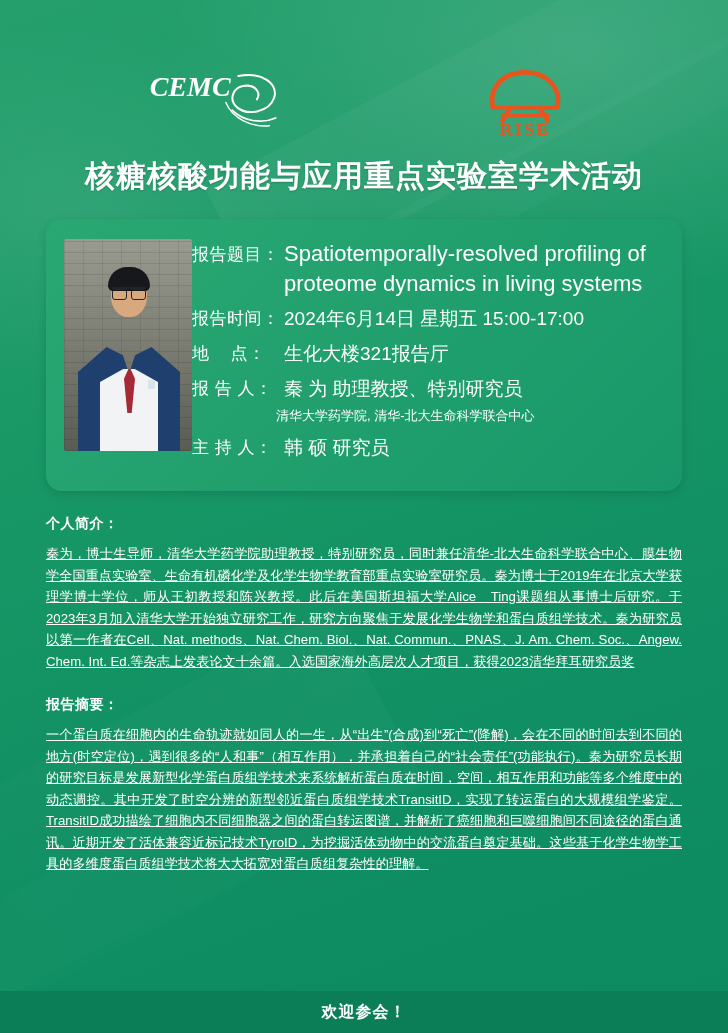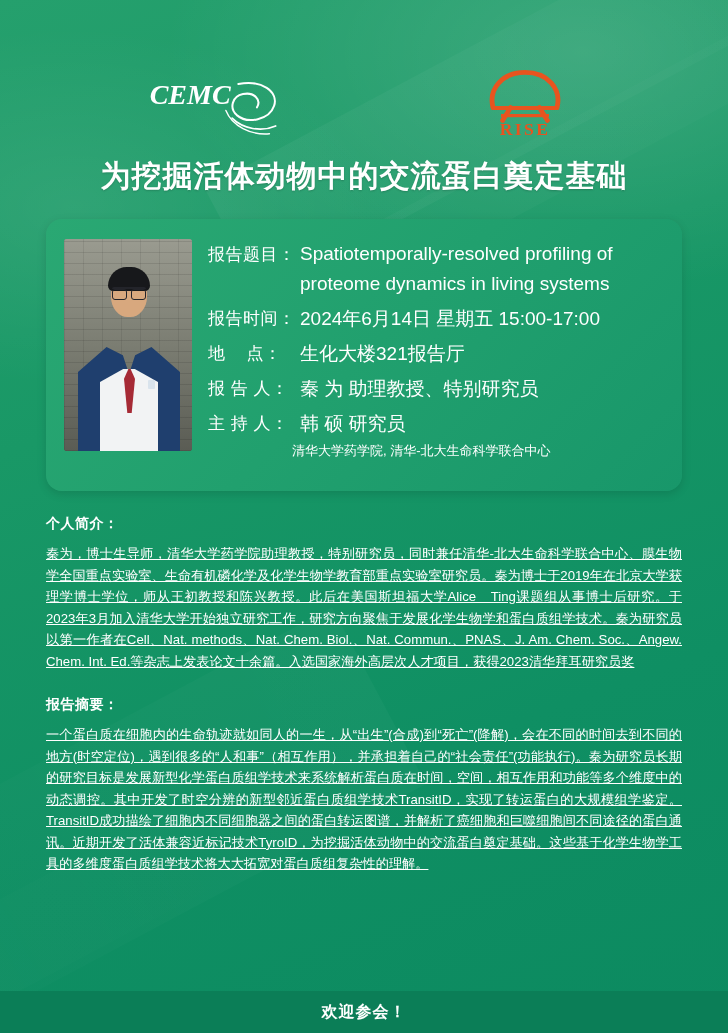--- a/index.html
+++ b/index.html
@@ -35,21 +35,21 @@
   .streak.s4 { width: 500px; height: 90px; top: 900px; left: -240px; opacity: .20; }
 
   
   .logos {
     position: relative;
     height: 150px;
   }
   .cemc-logo {
     position: absolute;
     left: 145px;
-    top: 70px;
+    top: 62px;
     width: 140px;
     height: 70px;
     color: #ffffff;
   }
   .rise-logo {
     position: absolute;
     left: 460px;
     top: 58px;
     width: 130px;
     height: 80px;
@@ -145,42 +145,42 @@
   .portrait .badge {
     position: absolute;
     left: 84px; bottom: 62px;
     width: 7px; height: 9px;
     background: #d9e3ec;
     border-radius: 1px;
   }
 
   .info-text {
     flex: 1 1 auto;
-    padding-left: 16px;
+    padding-left: 0;
     color: #ffffff;
   }
   .info-row {
     display: flex;
     align-items: flex-start;
     margin-bottom: 4px;
   }
   .info-label {
     flex: 0 0 92px;
     font-size: 17px;
     line-height: 31px;
     white-space: pre;
     letter-spacing: 0.5px;
   }
   .info-value {
     font-size: 19px;
     line-height: 31px;
     flex: 1 1 auto;
   }
   .info-value.title-val {
-    font-size: 19px;
+    font-size: 22px;
     line-height: 30px;
   }
   .info-value.small {
     font-size: 13px;
     line-height: 20px;
     padding-left: 84px;
   }
   .affil-row { margin-top: -2px; margin-bottom: 6px; }
 
   
@@ -245,21 +245,21 @@
       <svg viewBox="0 0 160 100" width="130" height="80" aria-hidden="true">
         <path d="M40 62 C34 38 52 18 80 18 C108 18 126 38 120 62" fill="none" stroke="#e8541f" stroke-width="6" stroke-linecap="round"></path>
         <path d="M62 62 L52 78 M98 62 L108 78" fill="none" stroke="#e8541f" stroke-width="6" stroke-linecap="round"></path>
         <rect x="40" y="60" width="80" height="5" fill="#e8541f"></rect>
         <rect x="50" y="70" width="60" height="4" fill="#e8541f"></rect>
         <text x="80" y="96" text-anchor="middle" font-family="Liberation Serif, serif" font-size="22" font-weight="bold" letter-spacing="3" fill="#e8541f">RISE</text>
       </svg>
     </div>
   </div>
 
-  <div class="main-title">为挖掘活体动物中的交流蛋白奠定基础</div>
+  <div class="main-title">核糖核酸功能与应用重点实验室学术活动</div>
 
   <div class="info-card">
 
     <div class="portrait">
       <div class="brickwall"></div>
       <div class="suit"></div>
       <div class="shirt"></div>
       <div class="tie"></div>
       <div class="badge"></div>
       <div class="head"></div>
@@ -282,27 +282,27 @@
       <div class="info-row">
         <div class="info-label">地    点：</div>
         <div class="info-value">生化大楼321报告厅</div>
       </div>
 
       <div class="info-row">
         <div class="info-label">报 告 人：</div>
         <div class="info-value">秦   为 助理教授、特别研究员</div>
       </div>
 
+      <div class="info-row affil-row">
+        <div class="info-value small">清华大学药学院, 清华-北大生命科学联合中心</div>
+      </div>
+
       <div class="info-row">
         <div class="info-label">主 持 人：</div>
         <div class="info-value">韩   硕 研究员</div>
-      </div>
-
-      <div class="info-row affil-row">
-        <div class="info-value small">清华大学药学院, 清华-北大生命科学联合中心</div>
       </div>
 
     </div>
   </div>
 
   <div class="section">
     <div class="section-head">个人简介：</div>
     <div class="section-body">秦为，博士生导师，清华大学药学院助理教授，特别研究员，同时兼任清华-北大生命科学联合中心、膜生物学全国重点实验室、生命有机磷化学及化学生物学教育部重点实验室研究员。秦为博士于2019年在北京大学获理学博士学位，师从王初教授和陈兴教授。此后在美国斯坦福大学Alice　Ting课题组从事博士后研究。于2023年3月加入清华大学开始独立研究工作，研究方向聚焦于发展化学生物学和蛋白质组学技术。秦为研究员以第一作者在Cell、Nat. methods、Nat. Chem. Biol.、Nat. Commun.、PNAS、J. Am. Chem. Soc.、Angew. Chem. Int. Ed.等杂志上发表论文十余篇。入选国家海外高层次人才项目，获得2023清华拜耳研究员奖</div>
   </div>
 

